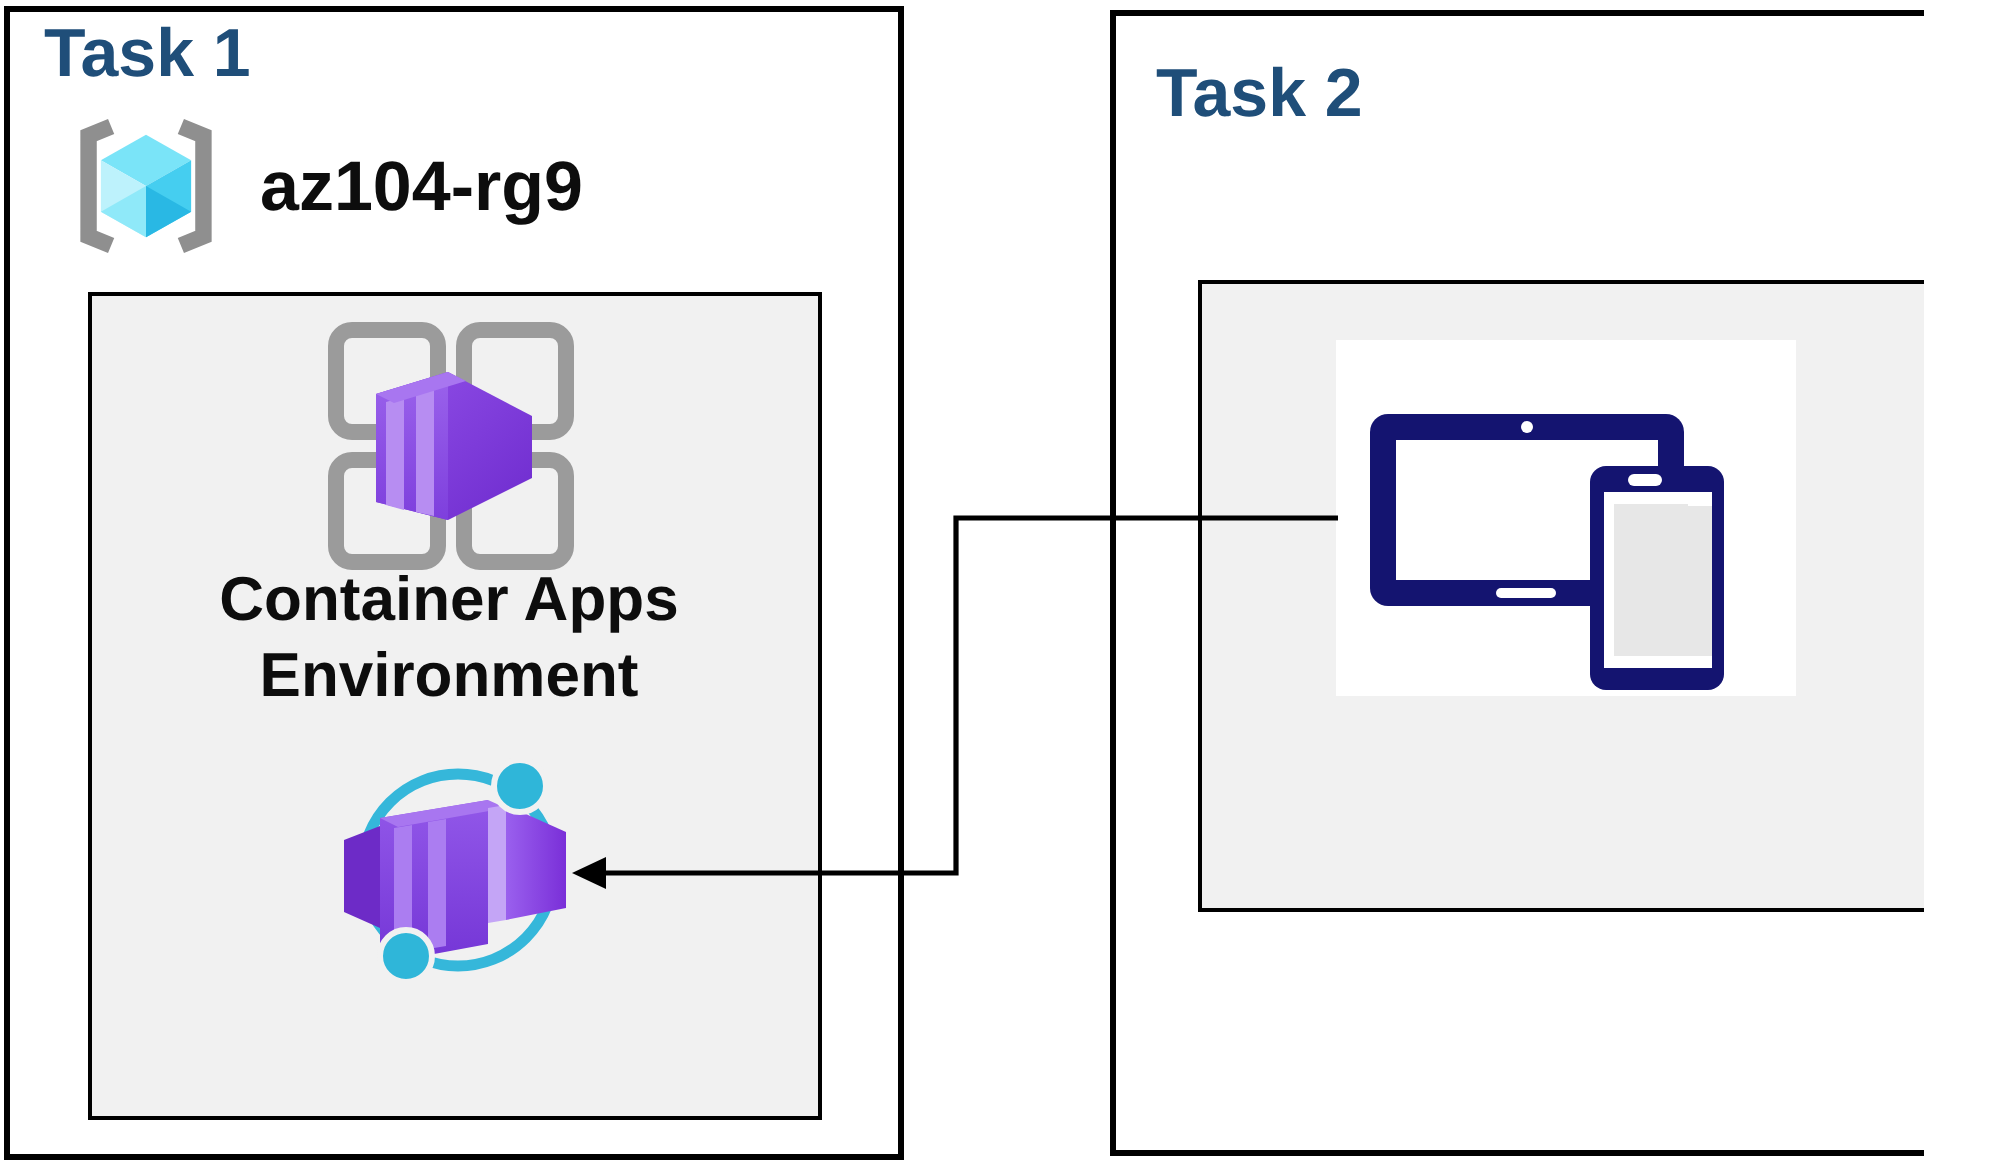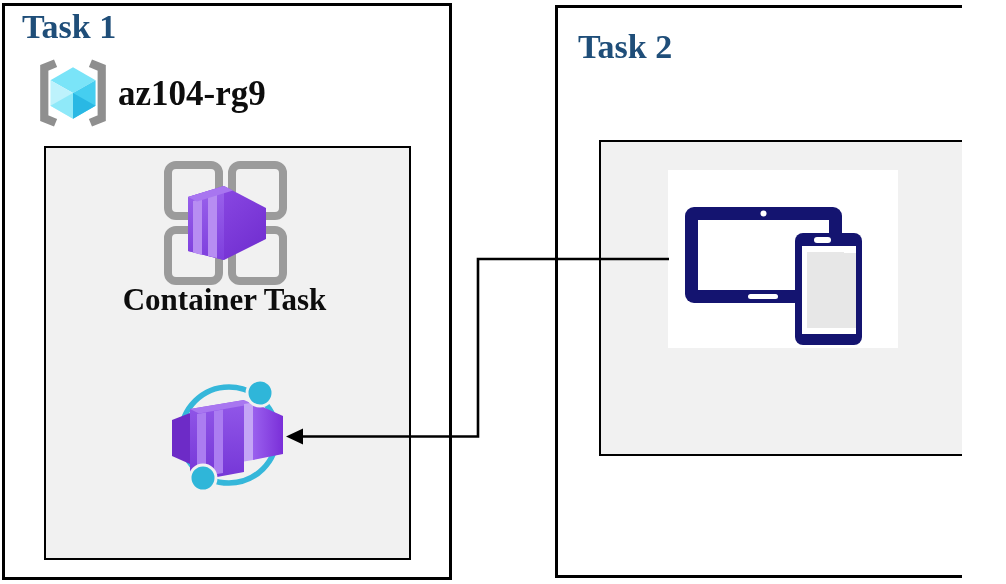--- a/index.html
+++ b/index.html
@@ -1,39 +1,39 @@
 <!DOCTYPE html>
 <html><head>
 <meta charset="utf-8">
 <style>
   html,body{margin:0;padding:0;background:#ffffff;}
   .canvas{
     position:relative;width:962px;height:584px;background:#ffffff;
-    font-family:Liberation Serif, serif;overflow:hidden;
+    font-family:Liberation Sans, sans-serif;overflow:hidden;
   }
   .task-box{
     position:absolute;background:#ffffff;border:3px solid #000;box-sizing:border-box;
   }
   #task1-box{left:2px;top:3px;width:450px;height:577px;}
   #task2-box{left:555px;top:5px;width:448px;height:573px;}
   .task-title{
     position:absolute;font-weight:bold;font-size:34px;color:#1F4E79;
     letter-spacing:0px;white-space:nowrap;z-index:2;
   }
   #task1-title{left:22px;top:8px;}
   #task2-title{left:578px;top:28px;}
   .inner-box{
     position:absolute;background:#F1F1F1;border:2px solid #000;box-sizing:border-box;z-index:1;
   }
   #task1-inner{left:41px;top:143px;width:367px;height:414px;}
   #task2-inner{left:599px;top:140px;width:367px;height:316px;}
   .icon{position:absolute;z-index:2;}
   #rg-icon{left:33px;top:58px;width:80px;height:70px;}
   #rg-name{
-    position:absolute;left:118px;top:74px;font-weight:bold;font-size:35px;color:#0d0d0d;
+    position:absolute;left:130px;top:74px;font-weight:bold;font-size:35px;color:#0d0d0d;
     white-space:nowrap;z-index:2;
   }
   #env-icon{left:162px;top:159px;width:126px;height:128px;}
   #app-icon{left:170px;top:379px;width:118px;height:113px;}
   .caption{
     position:absolute;font-weight:bold;font-size:31px;color:#0d0d0d;text-align:center;
     z-index:2;line-height:38px;
   }
   #env-label{left:41px;top:281px;width:367px;}
   #app-label{left:41px;top:493px;width:367px;}
@@ -85,21 +85,22 @@
       <rect x="6" y="71" width="51" height="51" rx="8"></rect>
       <rect x="70" y="71" width="51" height="51" rx="8"></rect>
     </g>
     <polygon points="26,38 62,27 104,49 104,80 62,101 26,92" fill="url(#envSide)"></polygon>
     <polygon points="26,38 62,27 62,101 26,92" fill="url(#envFace)"></polygon>
     <polygon points="31,42 40,39.5 40,96 31,93.5" fill="#B78DF2"></polygon>
     <polygon points="46,38 55,35.5 55,99 46,97" fill="#B78DF2"></polygon>
     <polygon points="26,38 62,27 71,31.5 35,42.5" fill="#A876F0"></polygon>
   </svg>
   <div class="caption" id="env-label">
-    <span>Container Task</span><br>
+    <span>Container Apps</span><br>
+    <span>Environment</span>
   </div>
 
   <svg class="icon" id="app-icon" viewBox="0 0 118 113" aria-hidden="true">
     <defs>
       <linearGradient id="appFace" x1="0" y1="0" x2="0" y2="1">
         <stop offset="0" stop-color="#9258E9"></stop>
           <stop offset="1" stop-color="#7435D6"></stop>
       </linearGradient>
       <linearGradient id="appSide" x1="0" y1="0" x2="1" y2="0">
         <stop offset="0" stop-color="#9A60EE"></stop>

